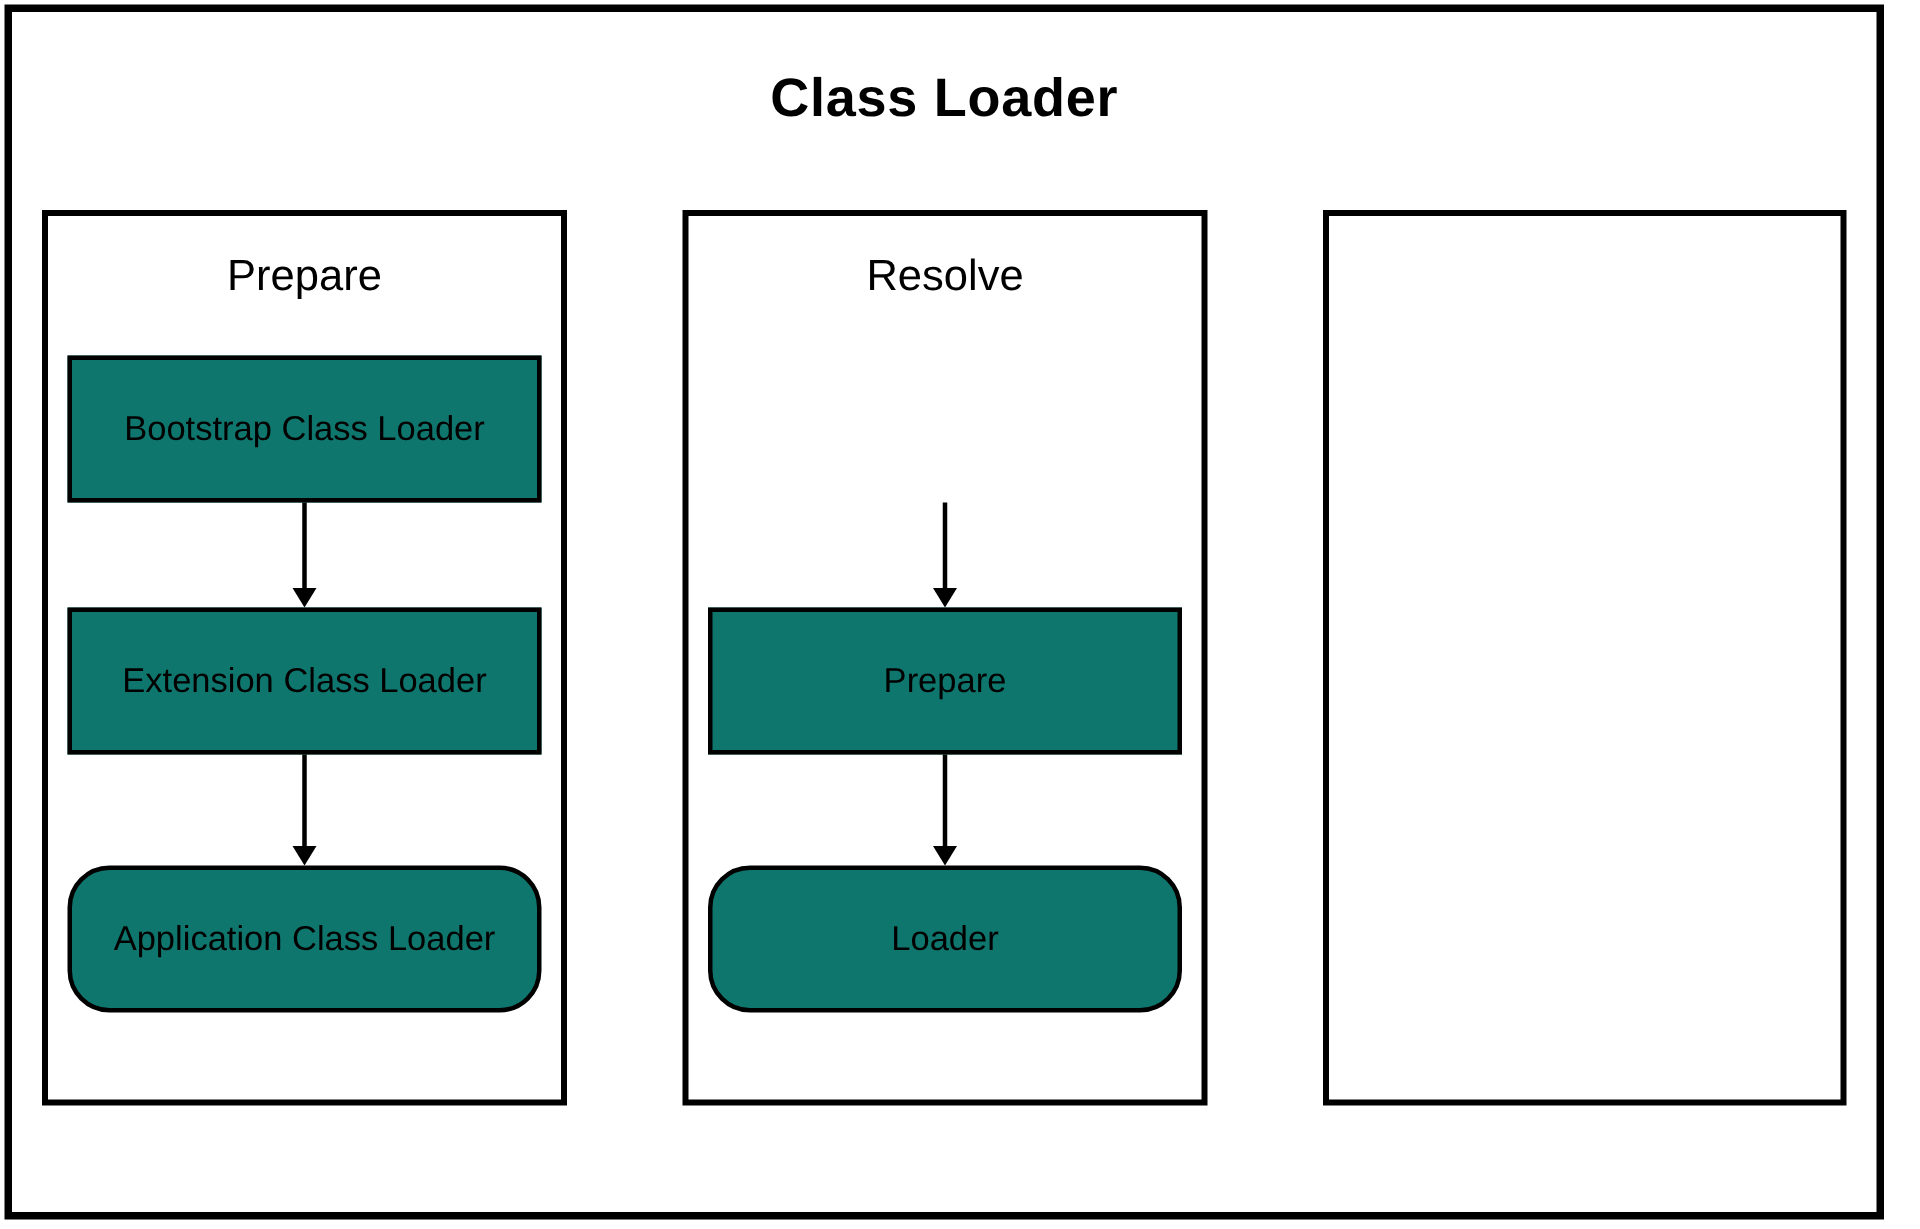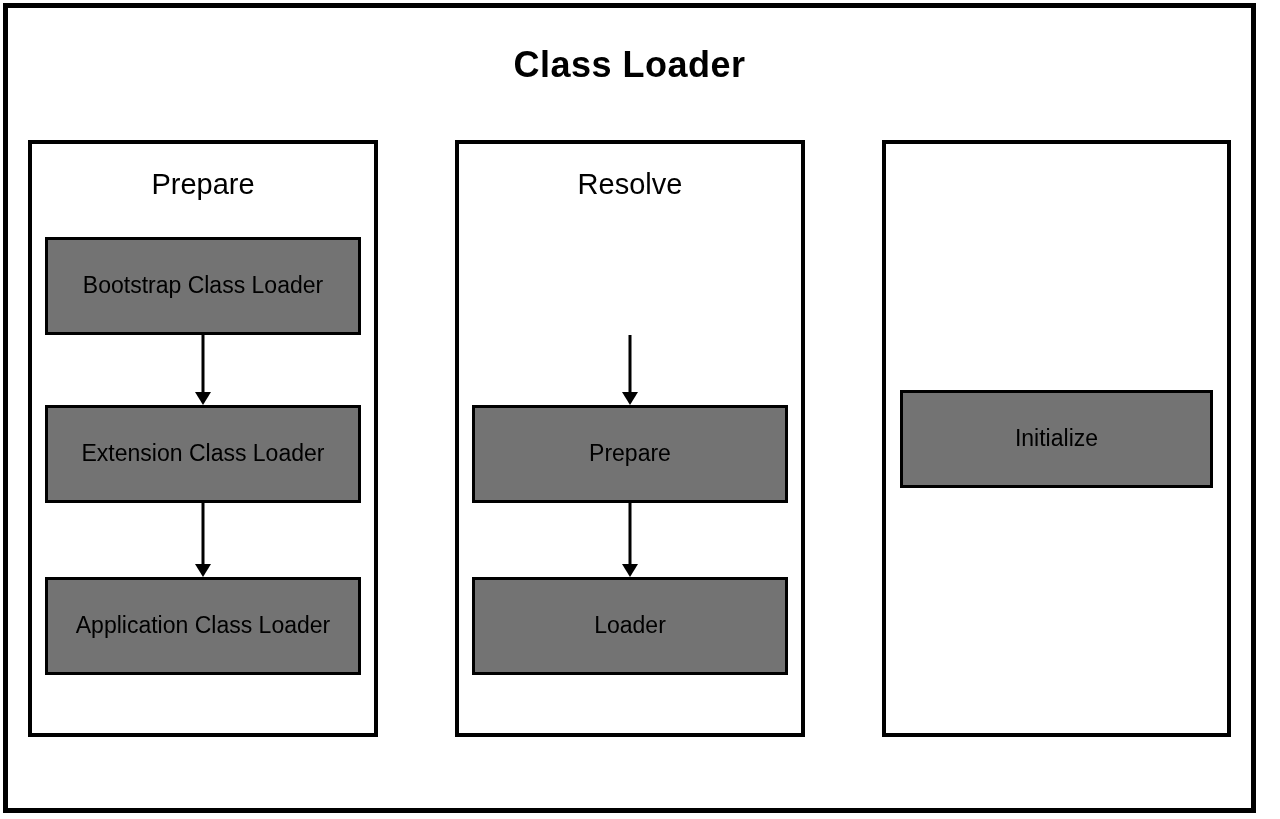--- a/index.html
+++ b/index.html
@@ -52,31 +52,31 @@
     font-weight: 400;
     line-height: 1;
   }
   .node {
     position: absolute;
     left: 13px;
     right: 13px;
     height: 98px;
     border: 3px solid #000000;
     box-sizing: border-box;
-    background: #737373;
+    background: #0f766e;
     display: flex;
     align-items: center;
     justify-content: center;
     font-size: 23px;
     line-height: 1.2;
     text-align: center;
   }
   .node-1 { top: 93px; }
   .node-2 { top: 261px; }
-  .node-3 { top: 433px; }
+  .node-3 { top: 433px; border-radius: 28px; }
   .node-init { top: 246px; left: 14px; right: 14px; }
   .arrow {
     position: absolute;
     left: 0;
     right: 0;
   }
   .arrow-1 { top: 191px; height: 70px; }
   .arrow-2 { top: 359px; height: 74px; }
   .arrow .arrow-line {
     position: absolute;
@@ -129,14 +129,13 @@
   </div>
   <div class="node node-2">Prepare</div>
   <div class="arrow arrow-2">
     <span class="arrow-line"></span>
     <span class="arrow-head"></span>
   </div>
   <div class="node node-3">Loader</div>
 </section>
 
 <section class="panel panel-initialization">
-  <div class="node node-init">Initialize</div>
 </section>
 
 </body></html>

